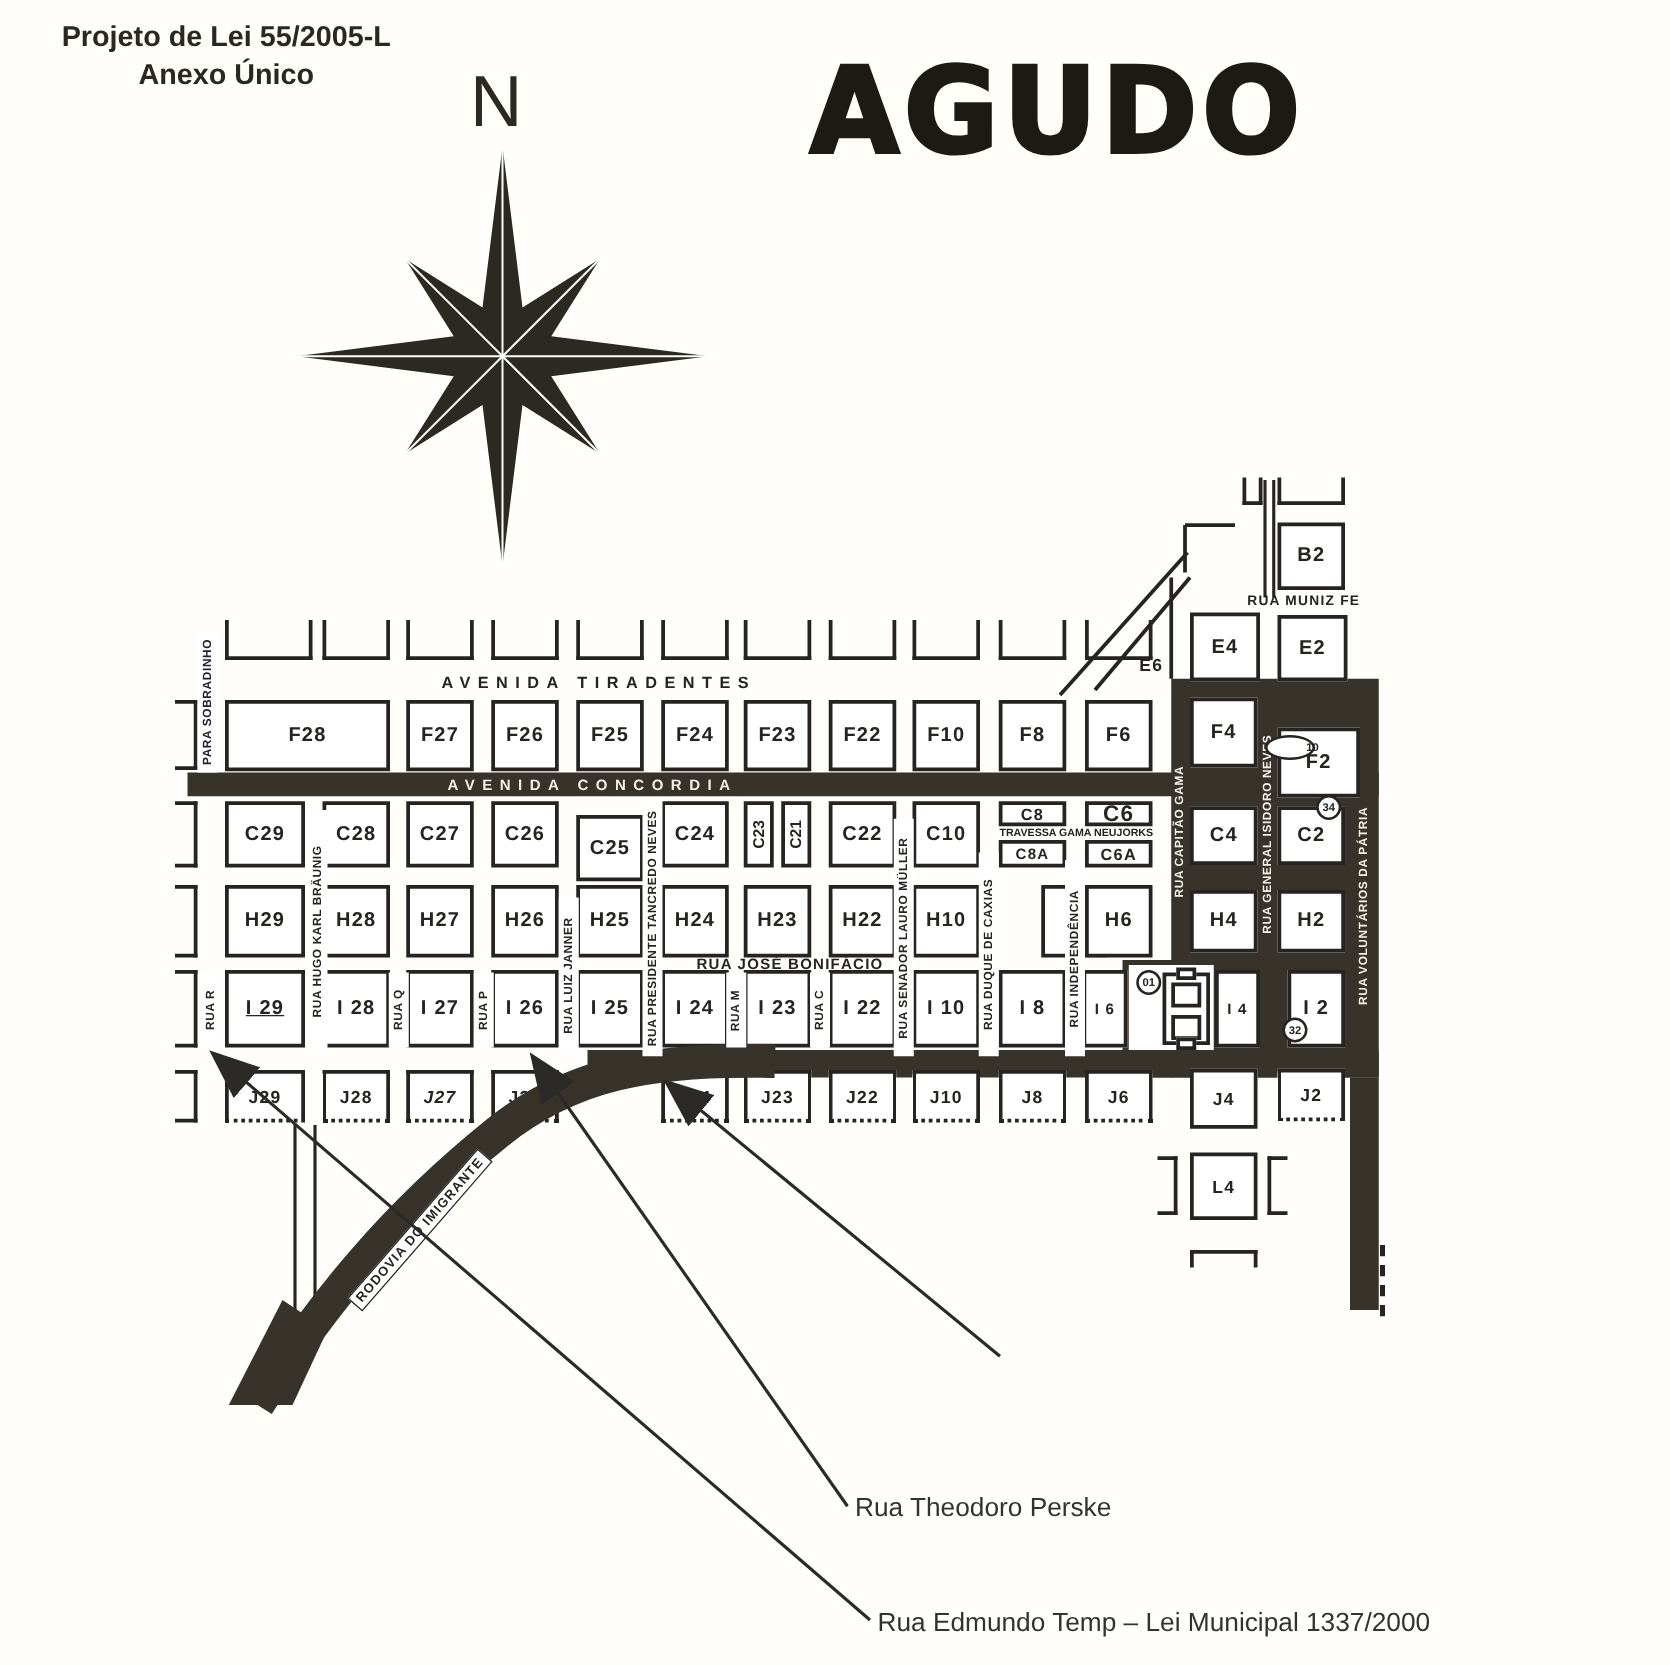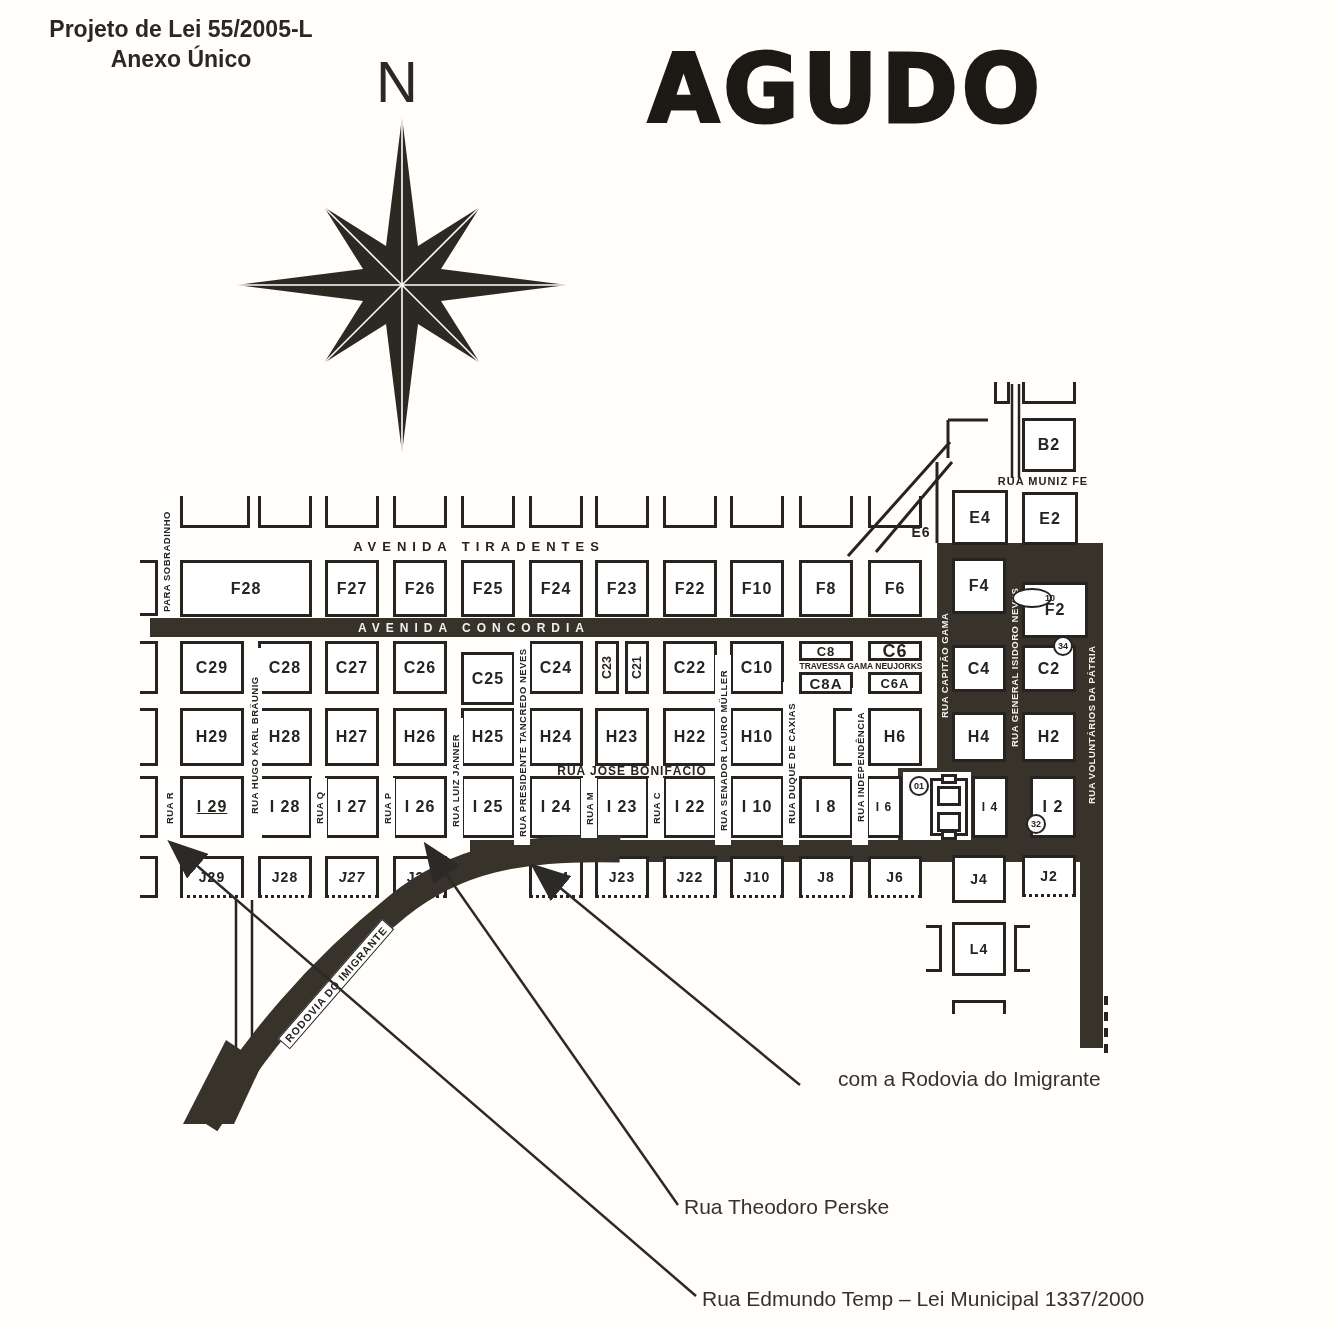--- a/index.html
+++ b/index.html
@@ -116,21 +116,21 @@
       <div class="block" style="left: 258px; top: 641px; width: 54px; height: 53px;">C28</div>
       <div class="block" style="left: 325px; top: 641px; width: 54px; height: 53px;">C27</div>
       <div class="block" style="left: 393px; top: 641px; width: 54px; height: 53px;">C26</div>
       <div class="block" style="left: 461px; top: 641px; width: 54px; height: 53px; margin-top: 11px;">C25</div>
       <div class="block" style="left: 529px; top: 641px; width: 54px; height: 53px;">C24</div>
       <div class="block vlab" style="left: 595px; top: 641px; width: 24px; height: 53px;">C23</div>
       <div class="block vlab" style="left: 625px; top: 641px; width: 24px; height: 53px;">C21</div>
       <div class="block" style="left: 663px; top: 641px; width: 54px; height: 53px;">C22</div>
       <div class="block" style="left: 730px; top: 641px; width: 54px; height: 53px;">C10</div>
       <div class="block" style="left: 799px; top: 641px; width: 54px; height: 20px; font-size: 13px;">C8</div>
-      <div class="block" style="left: 799px; top: 672px; width: 54px; height: 22px; font-size: 15px;">C8A</div>
+      <div class="block" style="left: 799px; top: 672px; width: 54px; height: 22px; font-size: 12px;">C8A</div>
       <div class="block" style="left: 868px; top: 641px; width: 54px; height: 20px; font-size: 18px;">C6</div>
       <div class="block" style="left: 868px; top: 672px; width: 54px; height: 22px; font-size: 13px;">C6A</div>
       <div class="block" style="left: 952px; top: 645px; width: 54px; height: 47px;">C4</div>
       <div class="block" style="left: 1022px; top: 645px; width: 54px; height: 47px;">C2</div>
       <div class="block" style="left: 180px; top: 708px; width: 64px; height: 58px;">H29</div>
       <div class="block" style="left: 258px; top: 708px; width: 54px; height: 58px;">H28</div>
       <div class="block" style="left: 325px; top: 708px; width: 54px; height: 58px;">H27</div>
       <div class="block" style="left: 393px; top: 708px; width: 54px; height: 58px;">H26</div>
       <div class="block" style="left: 461px; top: 708px; width: 54px; height: 58px;">H25</div>
       <div class="block" style="left: 529px; top: 708px; width: 54px; height: 58px;">H24</div>
@@ -205,21 +205,20 @@
       <div class="rodovia-tag" style="left: 336px; top: 984px; transform: translate(-50%, -50%) rotate(-49deg);">RODOVIA DO IMIGRANTE</div>
     </div>
   <div id="badges">
       <div class="badge" style="left: 1032px; top: 598px; padding-left: 36px;">10</div>
       <div class="badge" style="left: 1063px; top: 646px;">34</div>
       <div class="badge" style="left: 919px; top: 786px;">01</div>
       <div class="badge" style="left: 1036px; top: 824px;">32</div>
     </div>
   <div id="anns">
       <div class="ann" style="left: 838px; top: 1062px;">
-        <div>com a Rodovia do Imigrante</div>
       </div>
       <div class="ann" style="left: 684px; top: 1190px;">
         <div>Rua Theodoro Perske</div>
       </div>
       <div class="ann" style="left: 702px; top: 1282px;">
         <div>Rua Edmundo Temp – Lei Municipal 1337/2000</div>
       </div>
     </div>
 
   <svg id="frontsvg" width="1336" height="1332">

